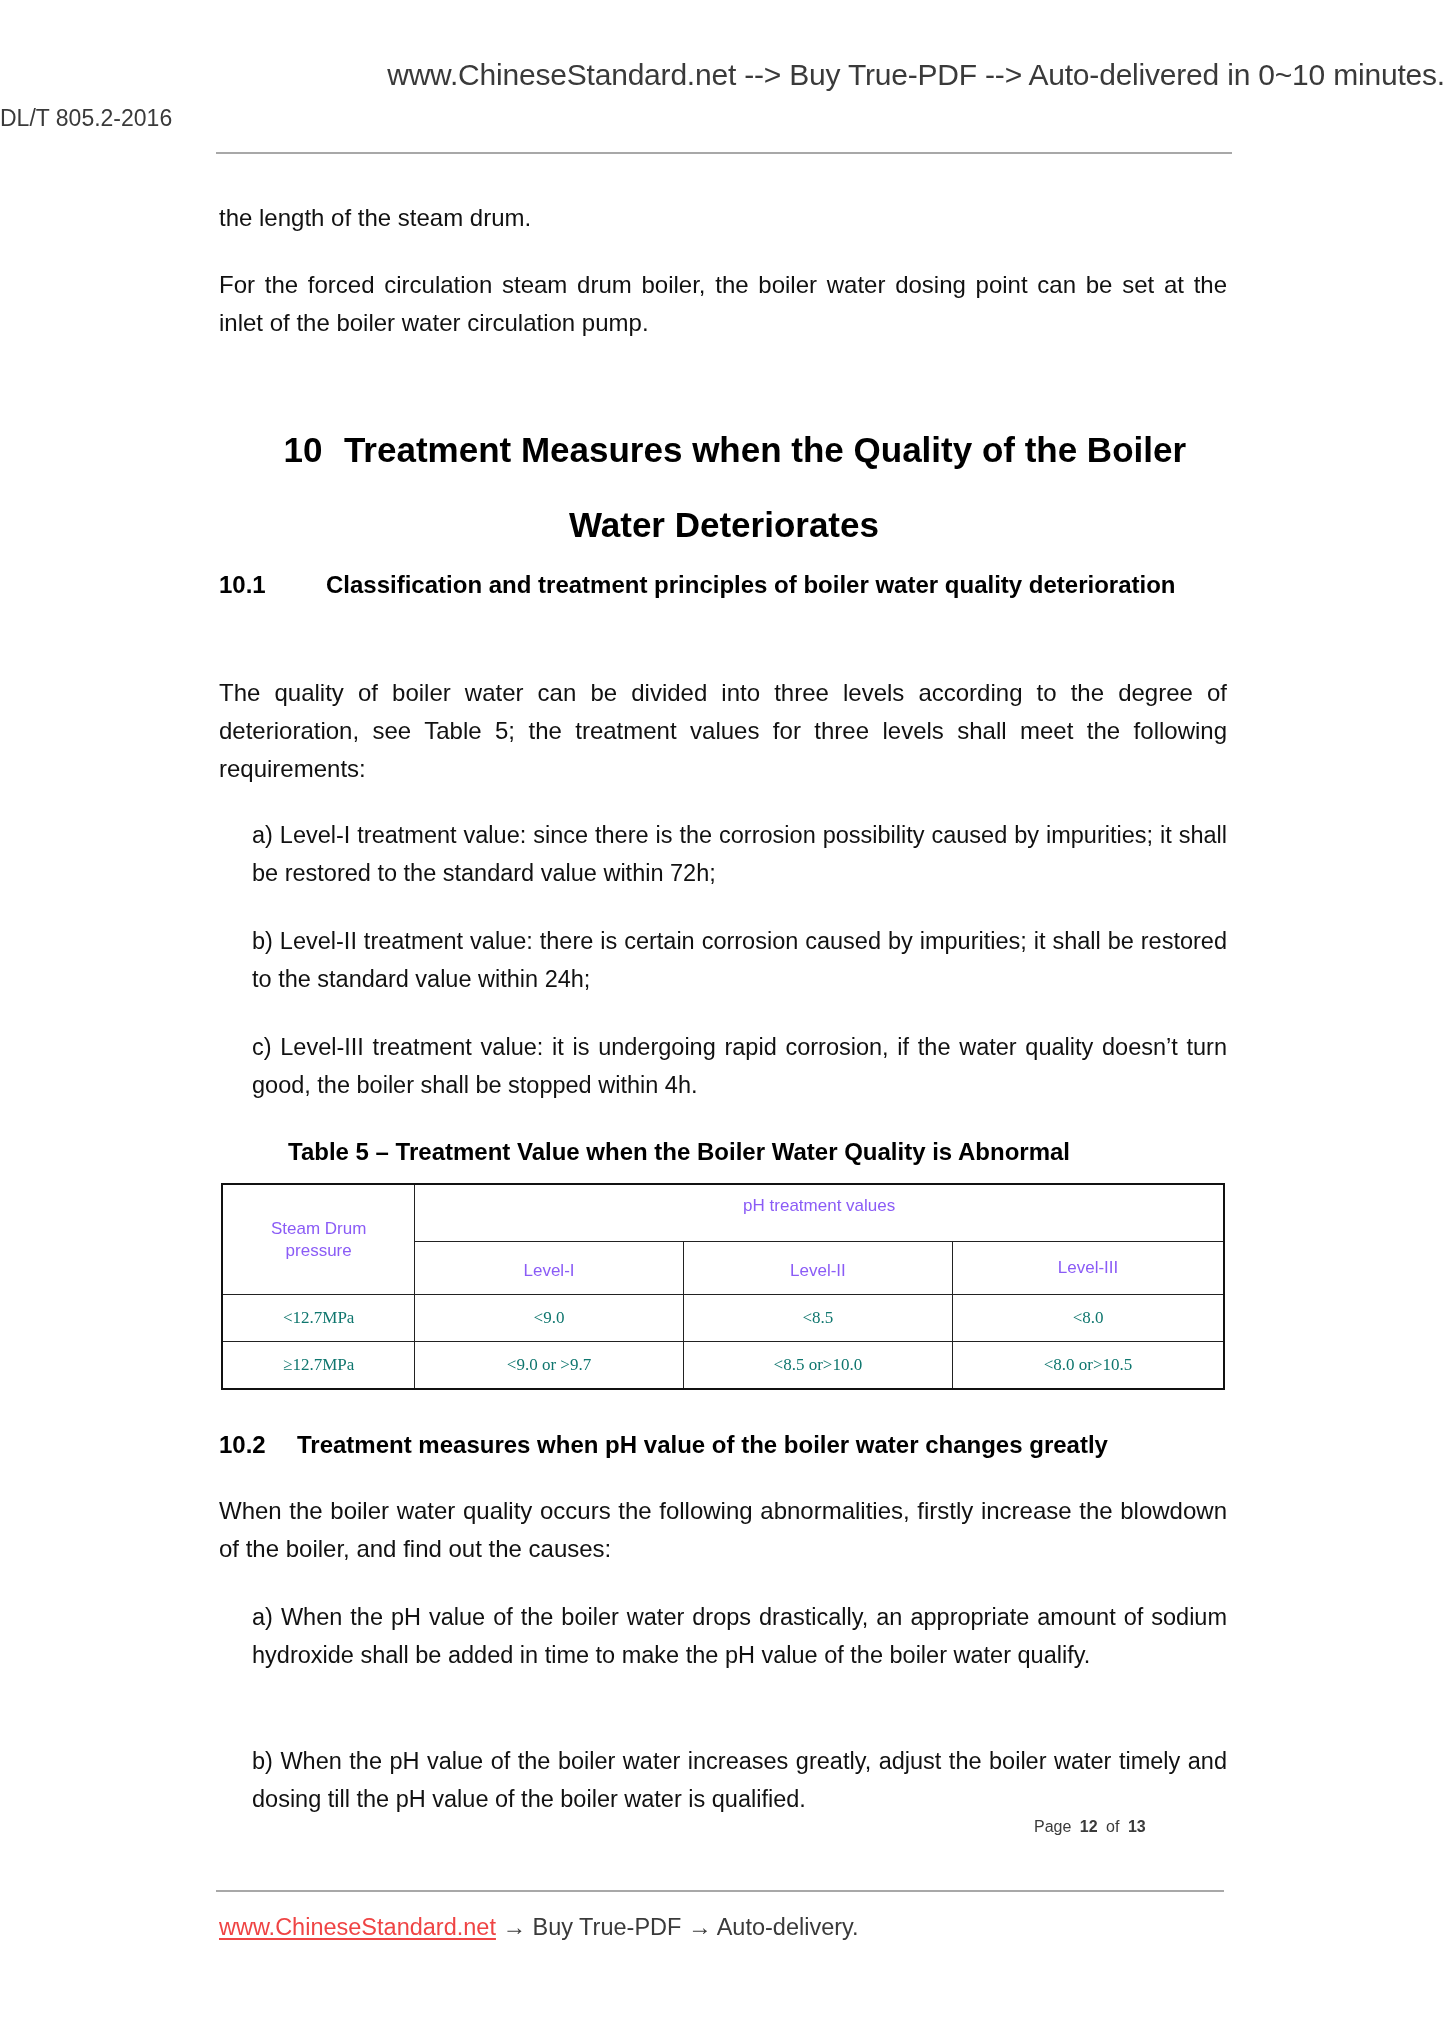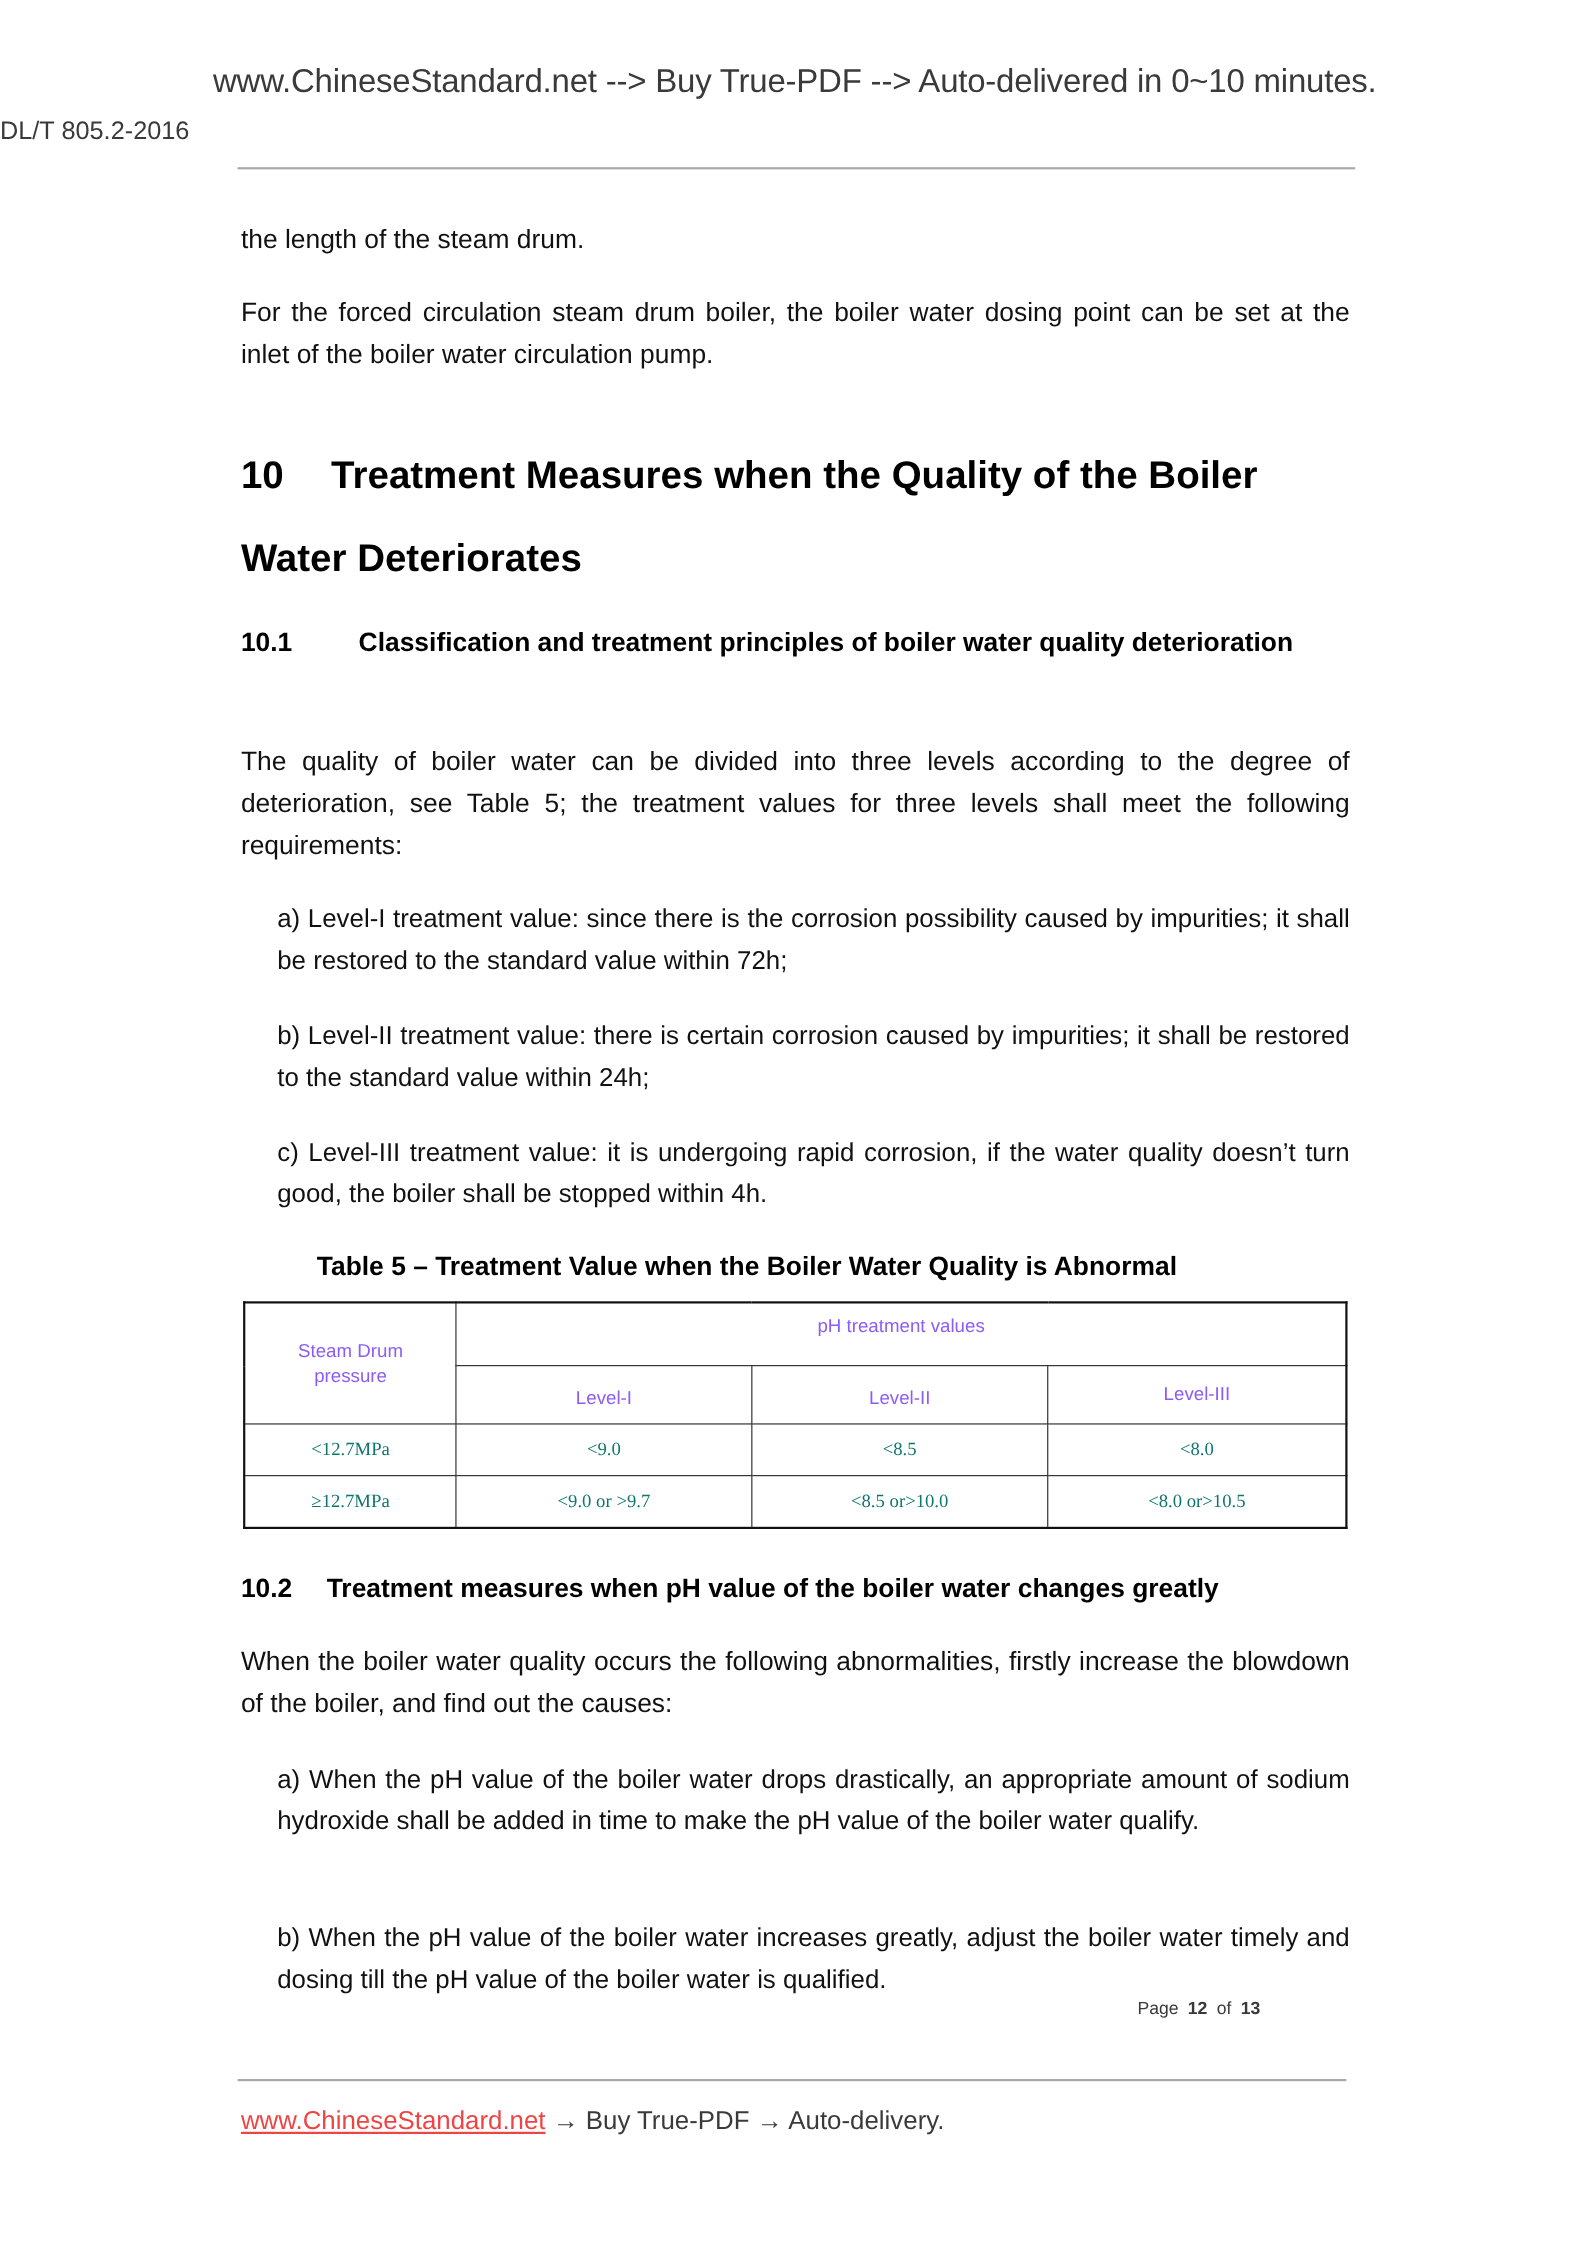--- a/index.html
+++ b/index.html
@@ -12,21 +12,21 @@
       height: 2044px;
       position: relative;
       overflow: hidden;
       font-family: "Liberation Sans", sans-serif;
       color: #000;
     }
     .header-line1 {
       position: absolute;
       left: 0; width: 1445px;
       top: 57px;
-      text-align: center;
+      text-align: right;
       font-size: 30px;
       color: #3a3a3a;
       line-height: 36px;
       letter-spacing: -0.2px;
     }
     .header-line2 {
       position: absolute;
       left: 0; width: 1179px;
       top: 104px;
       text-align: left;
@@ -52,22 +52,23 @@
     }
     .para-a { top: 199px; }
     .para-b { top: 266px; }
     .h1 {
       position: absolute;
       left: 219px;
       width: 1010px;
       font-size: 35px;
       font-weight: bold;
       line-height: 75px;
-      top: 395px;
-      color: #000;
+      top: 412px;
+      color: #000;
+      text-align: center;
     }
     .h1 .num { display: inline-block; width: 82px; }
     .h2 {
       position: absolute;
       left: 219px;
       width: 1008px;
       font-size: 24px;
       font-weight: bold;
       line-height: 38px;
       color: #000;

